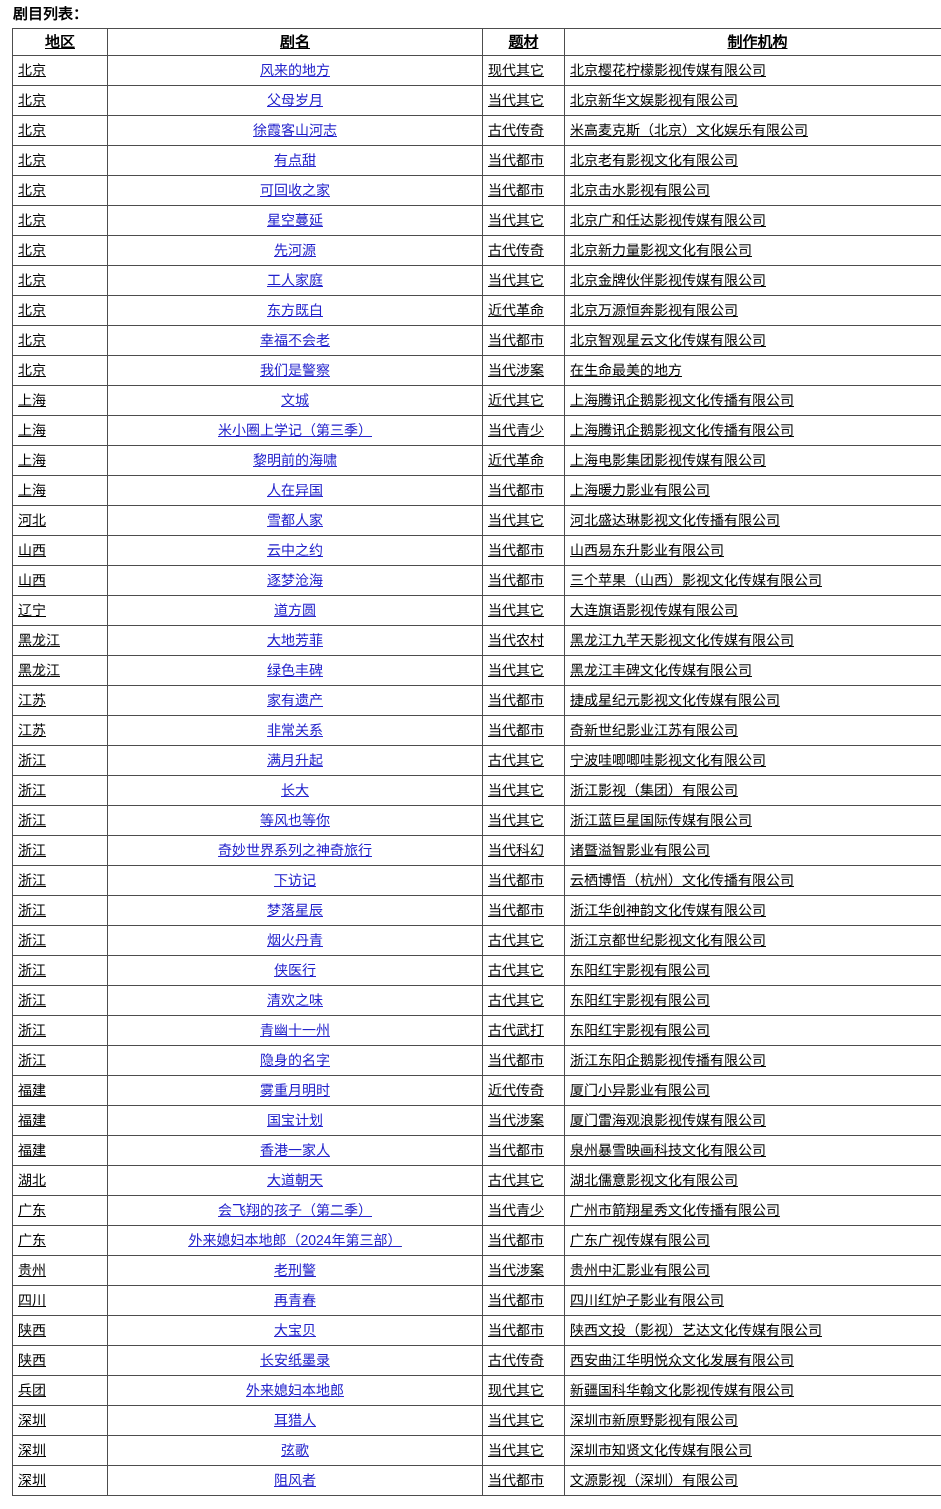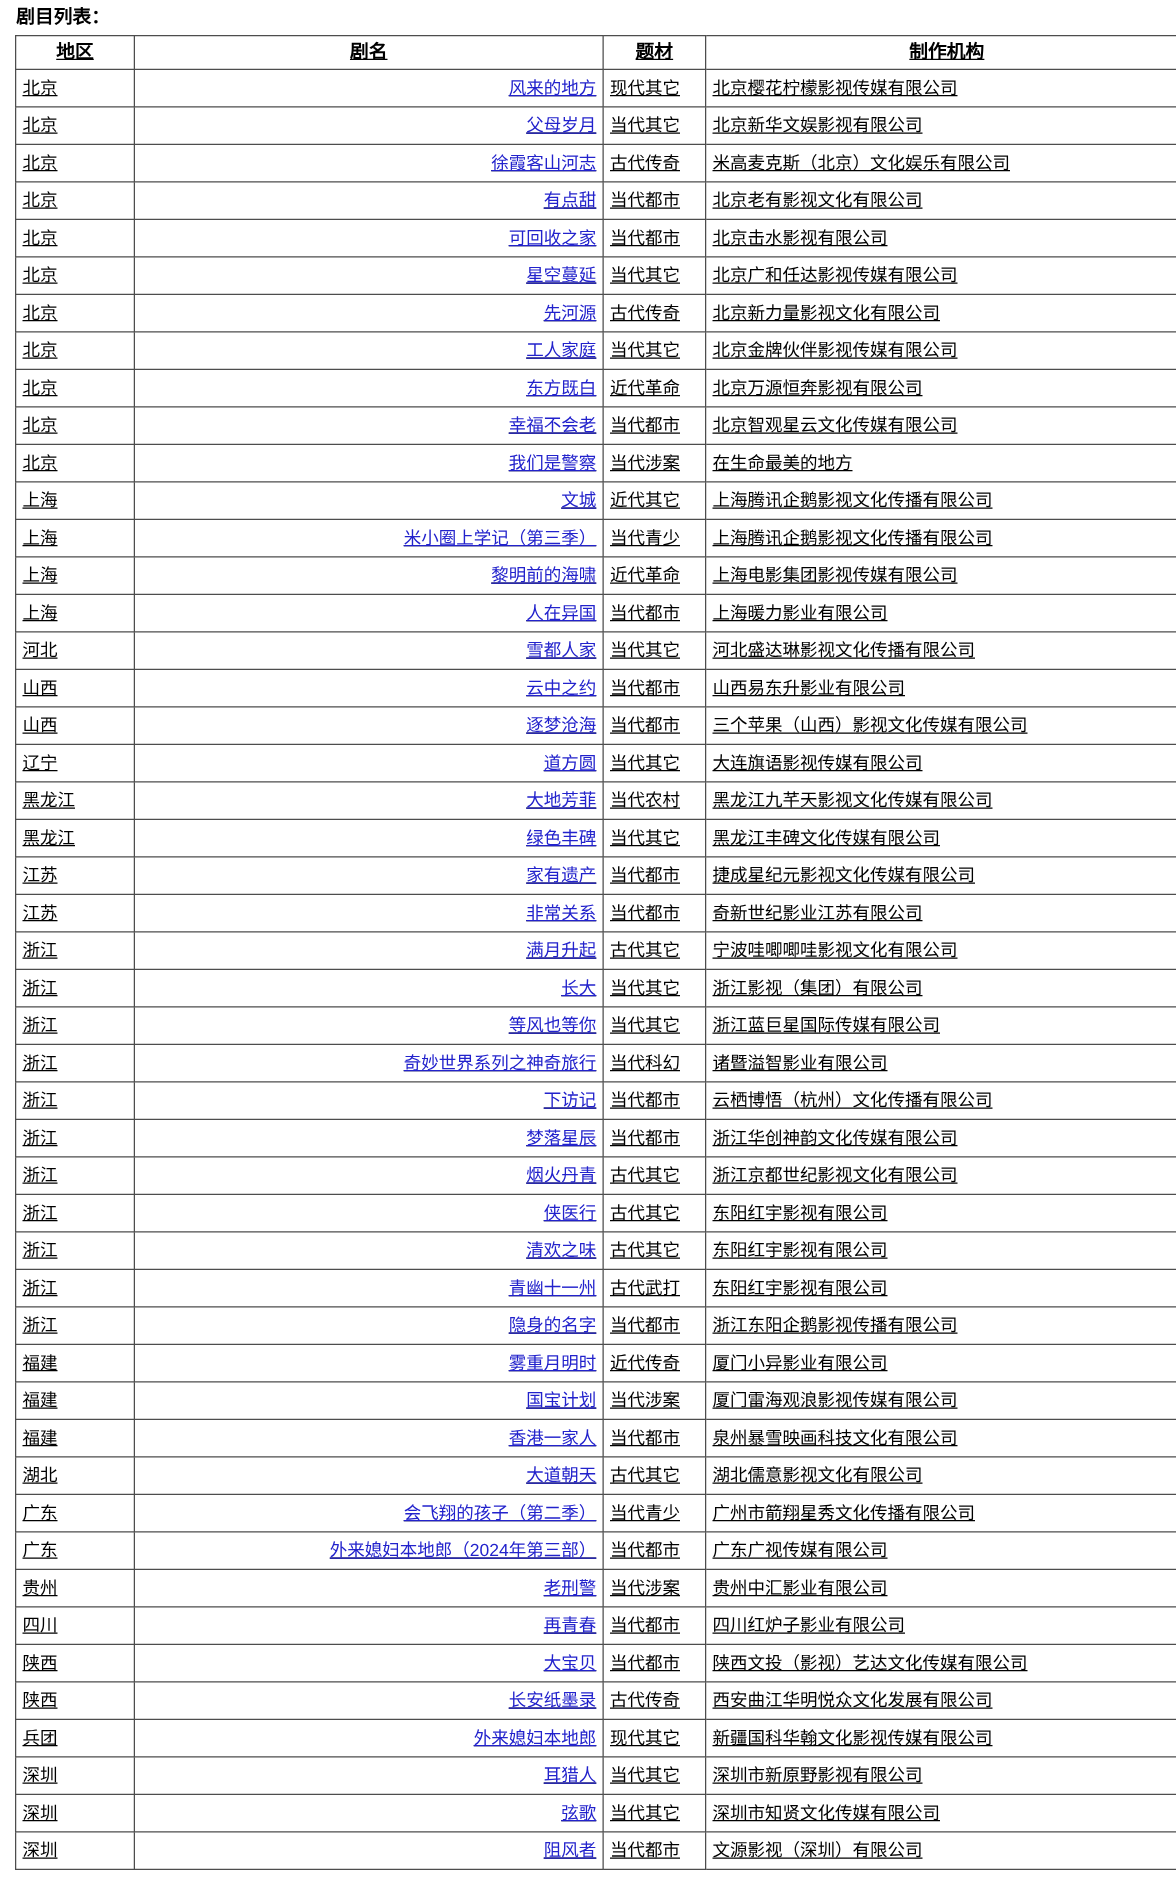--- a/index.html
+++ b/index.html
@@ -57,21 +57,21 @@
     line-height: 26px;
     font-size: 15px;
   }
   table.drama-table td.region,
   table.drama-table td.genre,
   table.drama-table td.studio {
     text-align: left;
     color: #000000;
   }
   table.drama-table td.title {
-    text-align: right;
+    text-align: center;
   }
   a.drama-link {
     color: #2222cc;
     text-decoration: underline;
     font-size: 14px;
     cursor: pointer;
   }
 </style>
 </head>
 <body>

